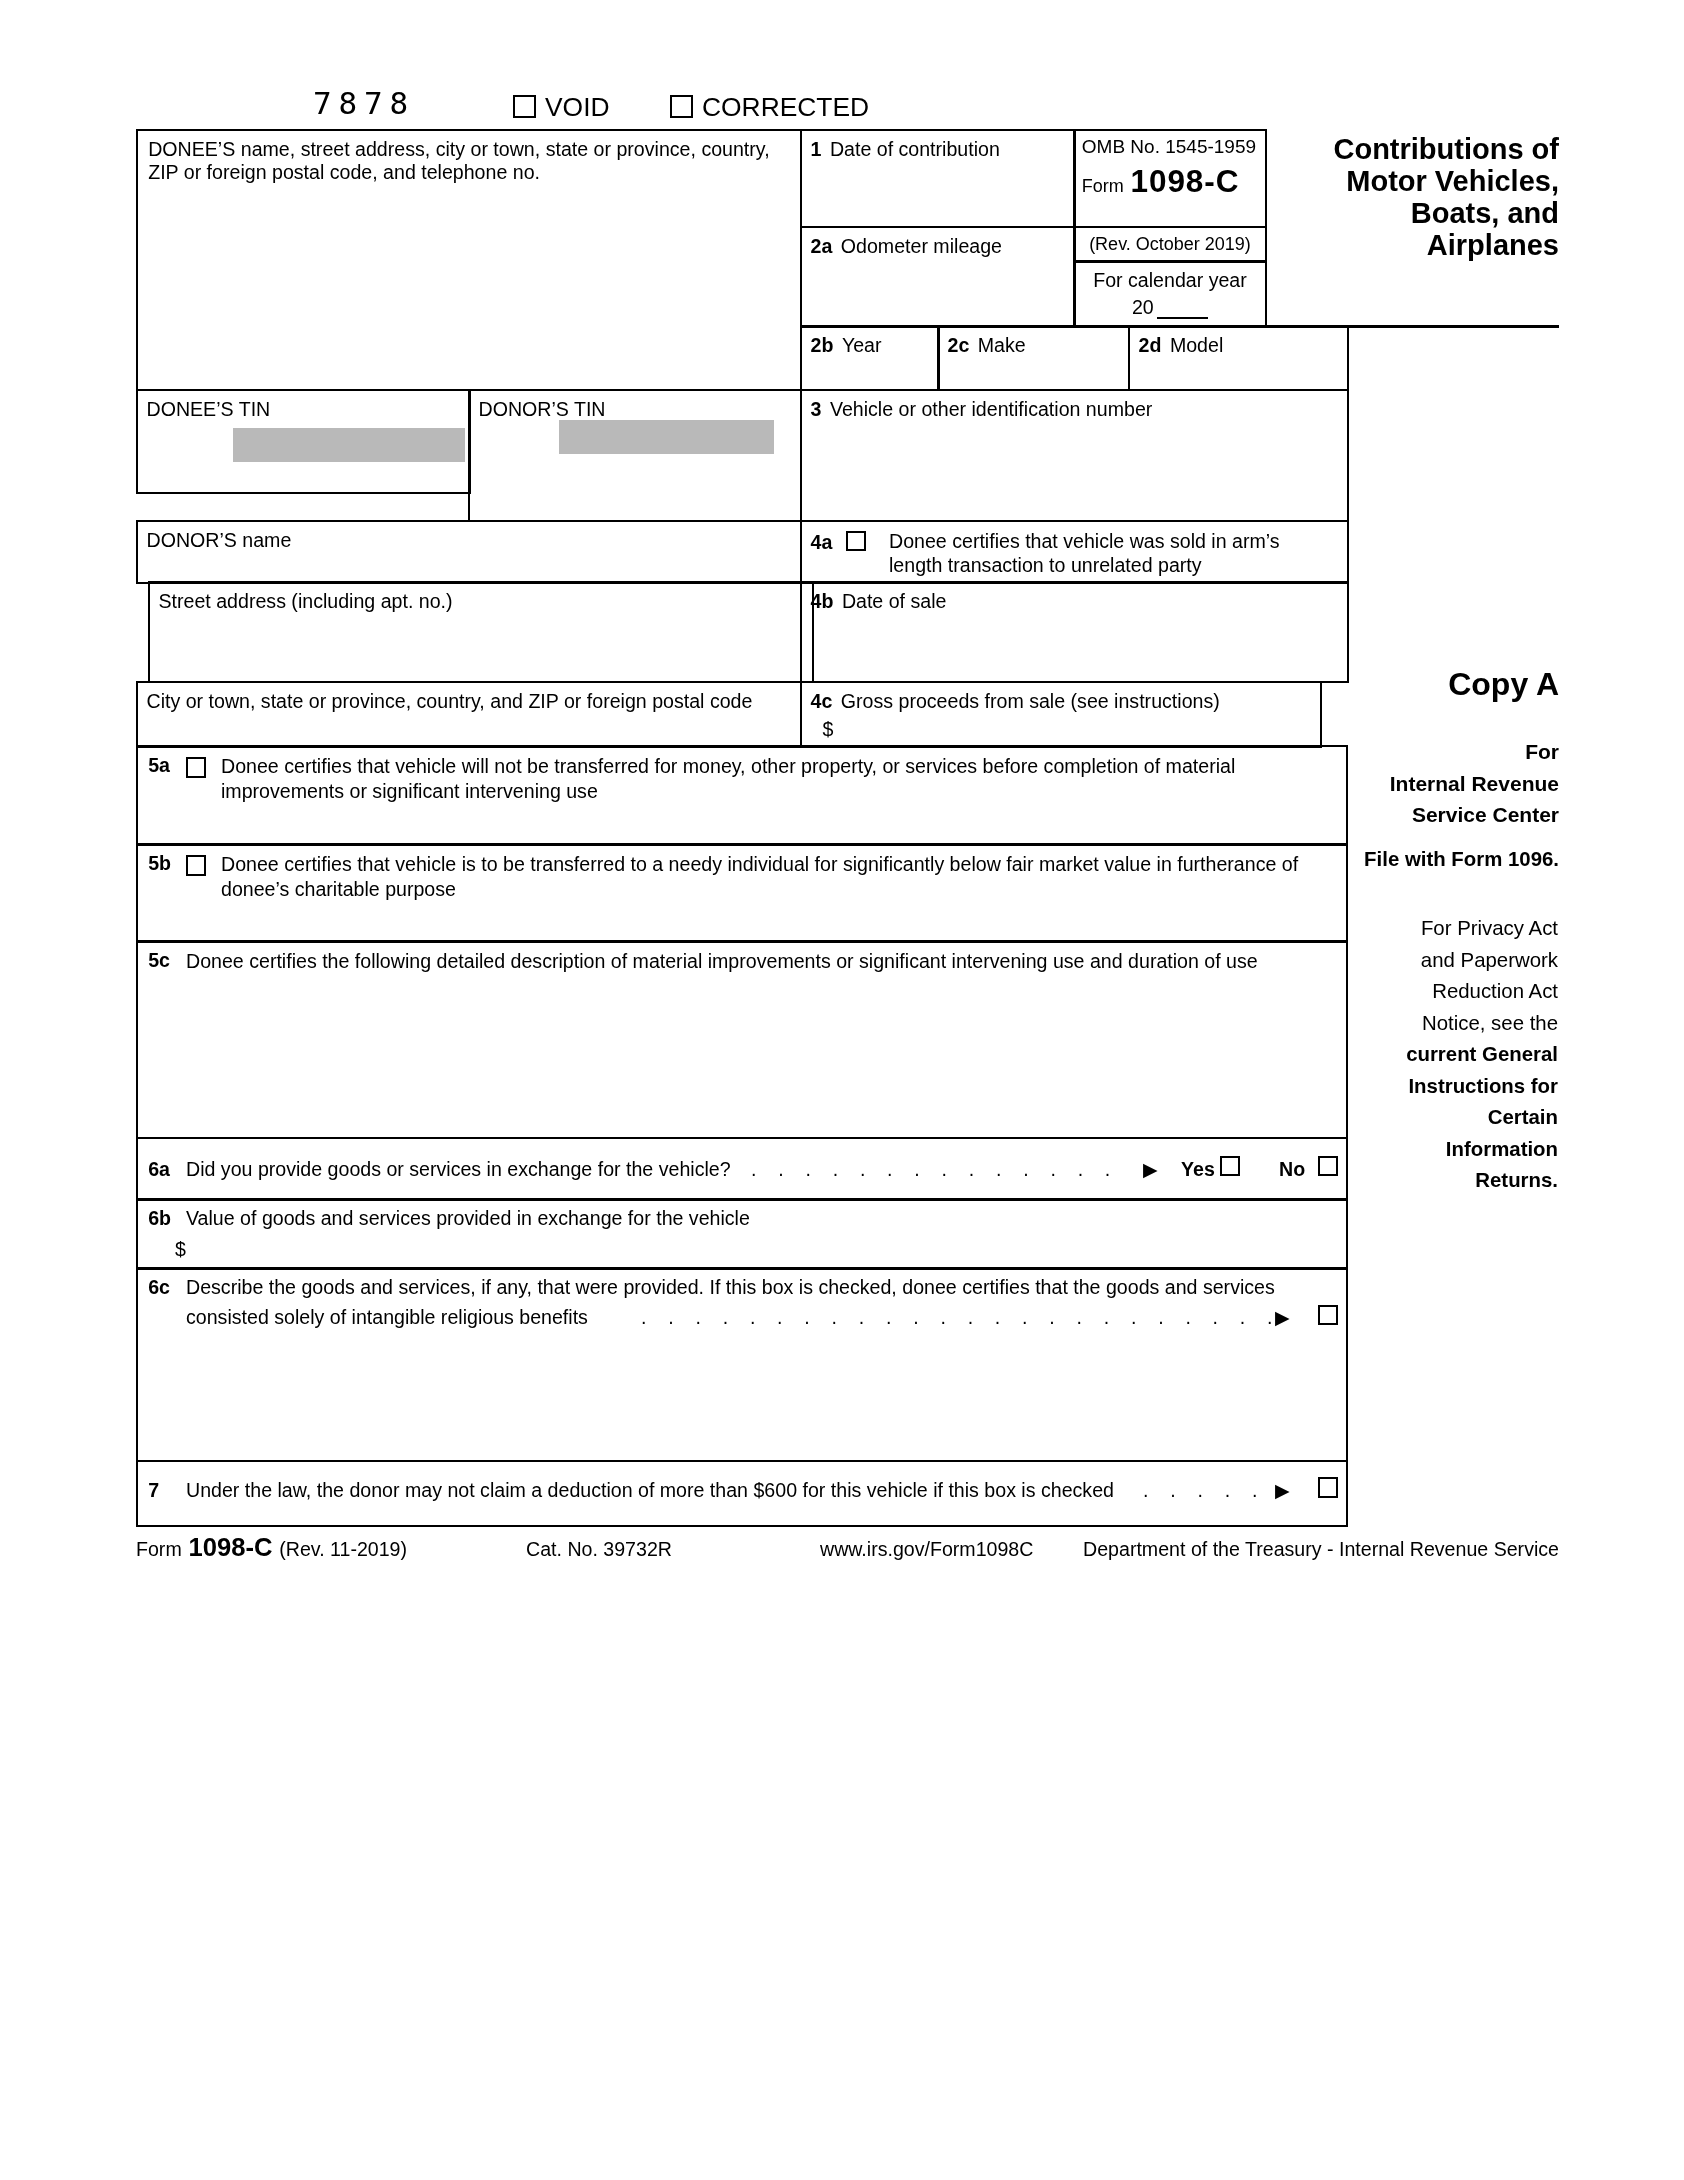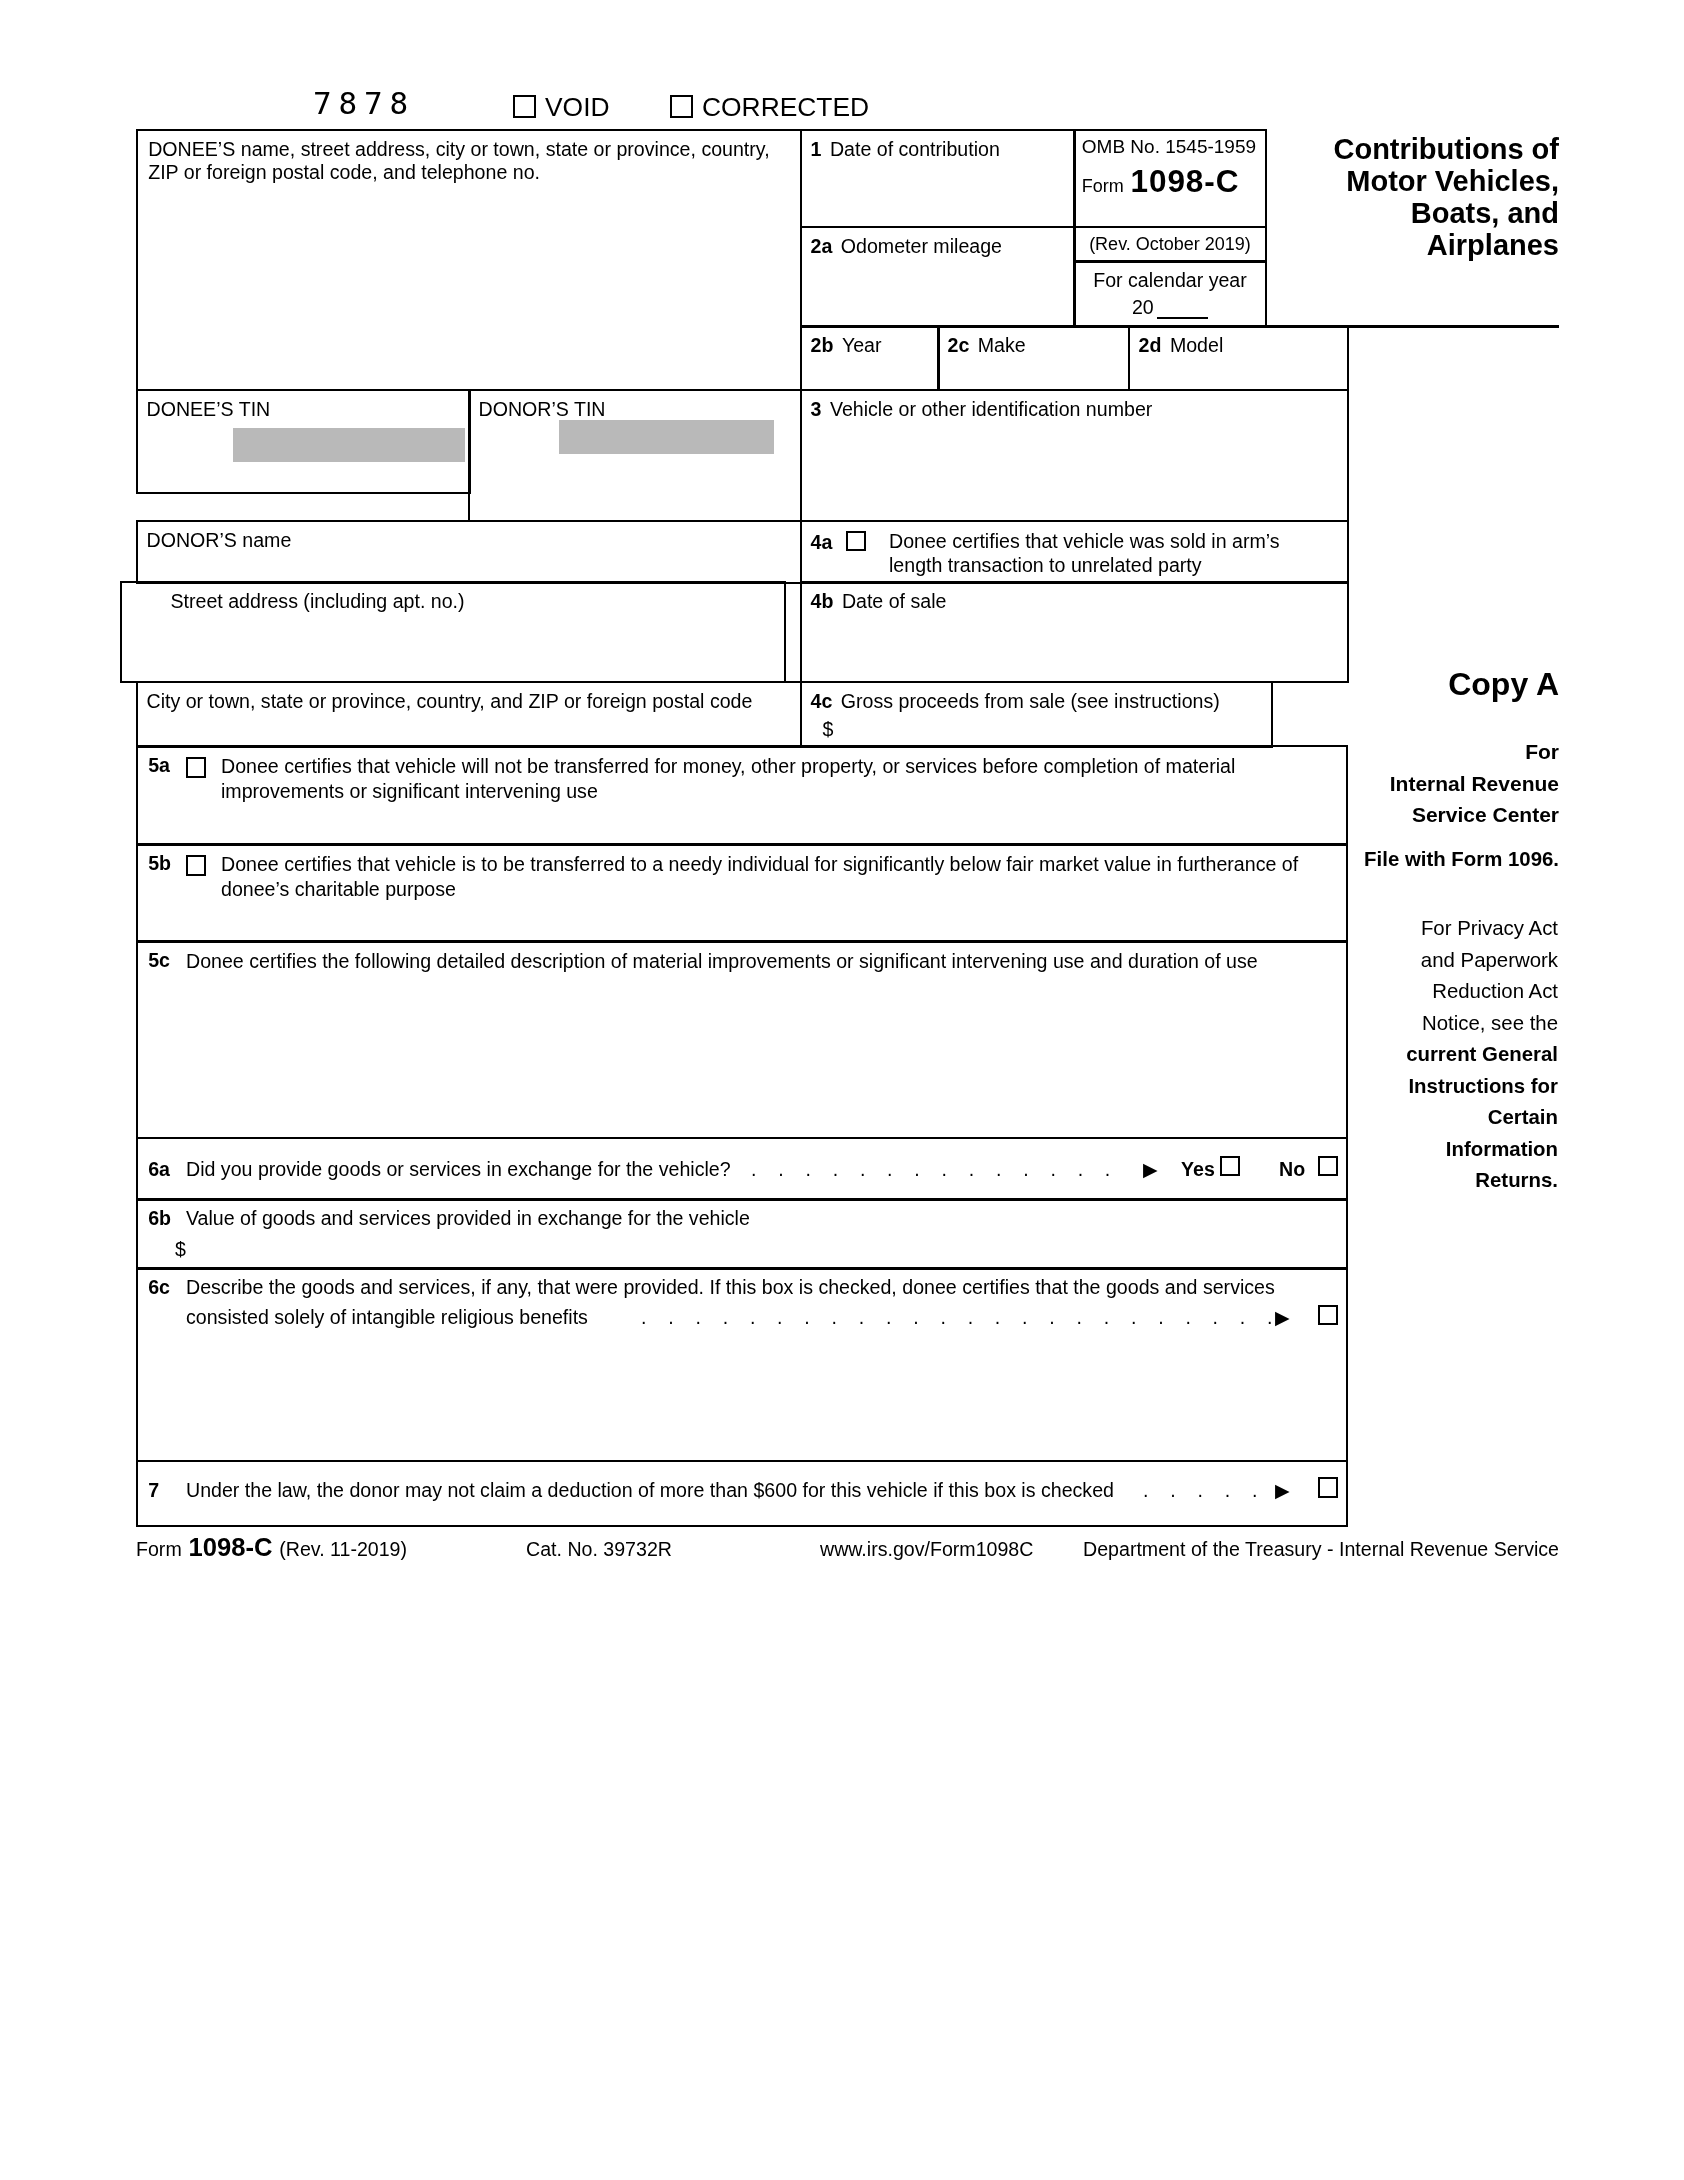--- a/index.html
+++ b/index.html
@@ -35,24 +35,24 @@
   [data-name="cell-revision"] { left:1073px; top:226px; width:194px; height:37px; }
   [data-name="cell-calendar-year"] { left:1073px; top:260px; width:194px; height:68px; }
   [data-name="cell-box2b"] { left:800px; top:325px; width:140px; height:66px; }
   [data-name="cell-box2c"] { left:937px; top:325px; width:193px; height:66px; }
   [data-name="cell-box2d"] { left:1128px; top:325px; width:221px; height:66px; }
   [data-name="cell-donee-tin"] { left:136px; top:389px; width:335px; height:105px; }
   [data-name="cell-donor-tin"] { left:468px; top:389px; width:334px; height:133px; }
   [data-name="cell-box3"] { left:800px; top:389px; width:549px; height:133px; }
   [data-name="cell-donor-name"] { left:136px; top:520px; width:666px; height:64px; }
   [data-name="cell-box4a"] { left:800px; top:520px; width:549px; height:64px; }
-  [data-name="cell-street"] { left:120px; top:581px; width:666px; height:102px;padding-left:40px; }
+  [data-name="cell-street"] { left:148px; top:581px; width:666px; height:102px; }
   [data-name="cell-box4b"] { left:800px; top:581px; width:549px; height:102px; }
   [data-name="cell-city"] { left:136px; top:681px; width:666px; height:67px; }
-  [data-name="cell-box4c"] { left:800px; top:681px; width:473px; height:67px; }
+  [data-name="cell-box4c"] { left:800px; top:681px; width:522px; height:67px; }
   [data-name="cell-box5a"] { left:136px; top:745px; width:1212px; height:101px; }
   [data-name="cell-box5b"] { left:136px; top:843px; width:1212px; height:100px; }
   [data-name="cell-box5c"] { left:136px; top:940px; width:1212px; height:199px; }
   [data-name="cell-box6a"] { left:136px; top:1137px; width:1212px; height:64px; }
   [data-name="cell-box6b"] { left:136px; top:1198px; width:1212px; height:72px; }
   [data-name="cell-box6c"] { left:136px; top:1267px; width:1212px; height:195px; }
   [data-name="cell-box7"] { left:136px; top:1460px; width:1212px; height:67px; }
 
   
   [data-name="cell-donee-info"] .lbl { padding:6.8px 10.2px; }

